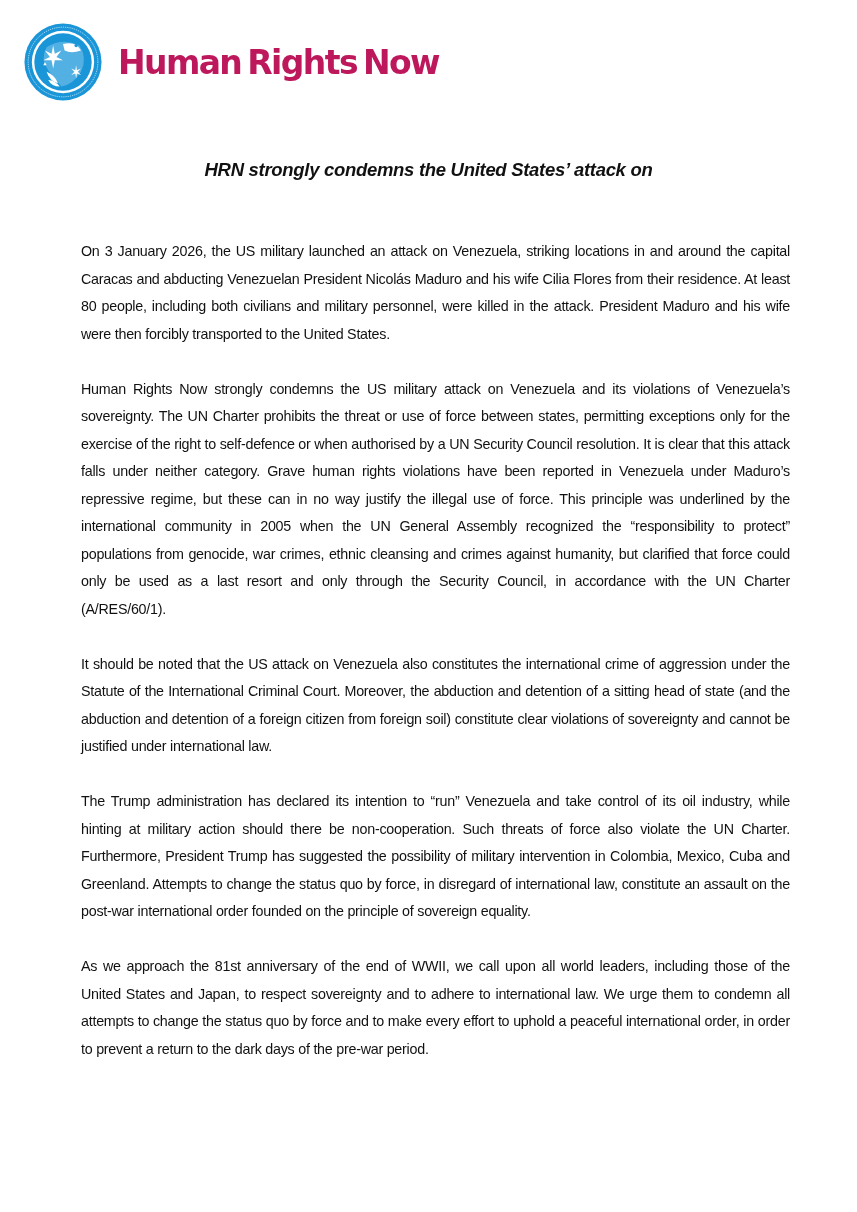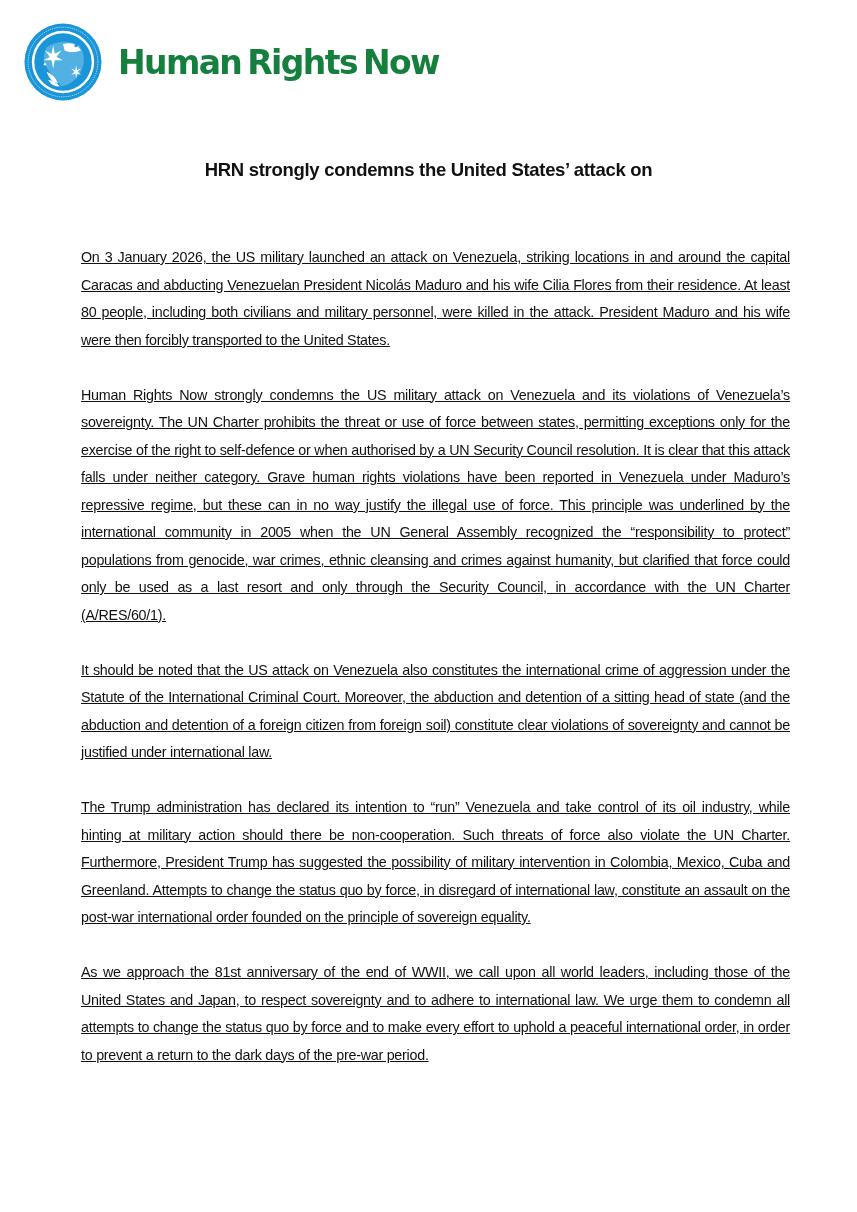--- a/index.html
+++ b/index.html
@@ -1,22 +1,22 @@
 <!DOCTYPE html>
 <html><head>
   <meta charset="utf-8">
   <style>
     html, body { margin: 0; padding: 0; background: #ffffff; }
     body { width: 857px; height: 1212px; position: relative; overflow: hidden; font-family: "Liberation Sans", sans-serif; color: #111; }
     .logo { position: absolute; left: 22px; top: 20px; height: 84px; display: flex; align-items: center; }
     .emblem { width: 82px; height: 82px; }
-    .wordmark { margin-left: 14px; font-family: "DejaVu Sans", sans-serif; font-weight: bold; font-size: 33px; letter-spacing: -1.6px; color: #15803d; white-space: nowrap; }
+    .wordmark { margin-left: 14px; font-family: "DejaVu Sans", sans-serif; font-weight: bold; font-size: 33px; letter-spacing: -1.6px; color: #be185d; white-space: nowrap; }
     .wordmark span { margin-right: 6px; }
-    .title { position: absolute; left: 0; width: 857px; top: 156px; text-align: center; font-family: "Liberation Sans", sans-serif; font-weight: bold; font-size: 18.5px; line-height: 27px; color: #111; letter-spacing: -0.3px; }
-    .body { position: absolute; left: 81px; width: 709px; top: 244px; font-size: 14.3px; line-height: 27.5px; text-align: justify; letter-spacing: -0.25px; text-decoration: underline; }
+    .title { position: absolute; left: 0; width: 857px; top: 156px; text-align: center; font-family: "Liberation Sans", sans-serif; font-weight: bold; font-size: 18.5px; line-height: 27px; color: #111; letter-spacing: -0.3px; font-style: italic; }
+    .body { position: absolute; left: 81px; width: 709px; top: 238px; font-size: 14.3px; line-height: 27.5px; text-align: justify; letter-spacing: -0.25px; }
     .body p { margin: 0 0 27.5px 0; }
   </style>
 </head>
 <body>
 
 <div class="logo">
   <svg class="emblem" viewBox="0 0 100 100">
     <circle cx="50" cy="50" r="47" fill="#1a96d8"></circle>
     <circle cx="50" cy="50" r="38" fill="#ffffff"></circle>
     <circle cx="50" cy="50" r="35" fill="#1a96d8"></circle>

